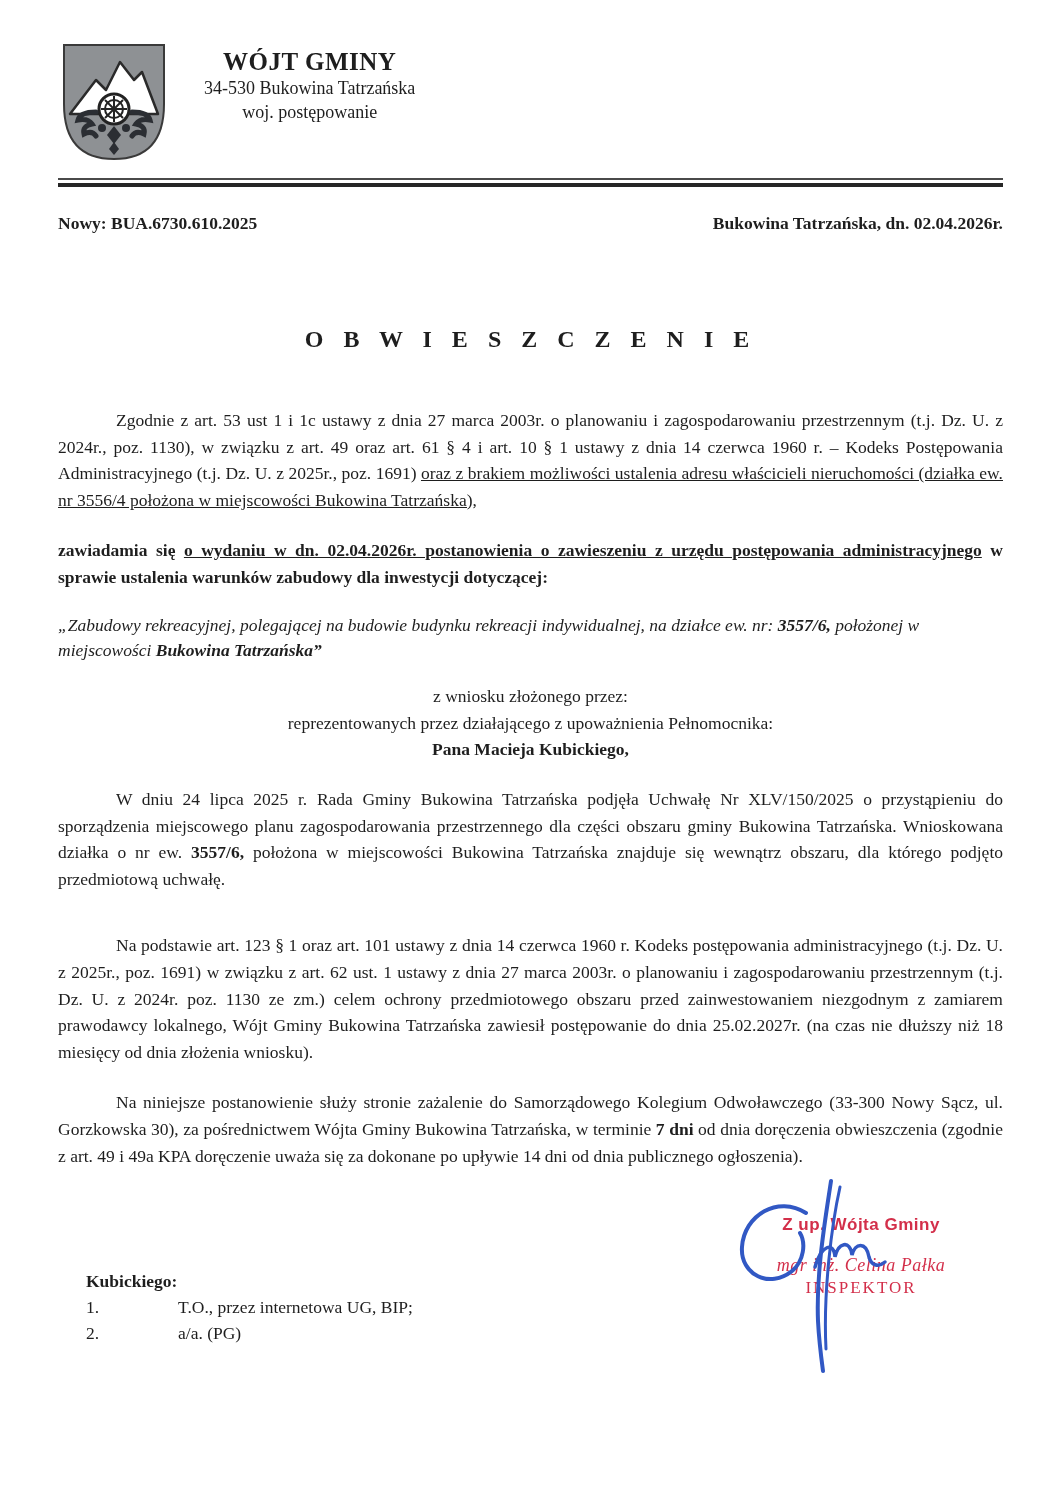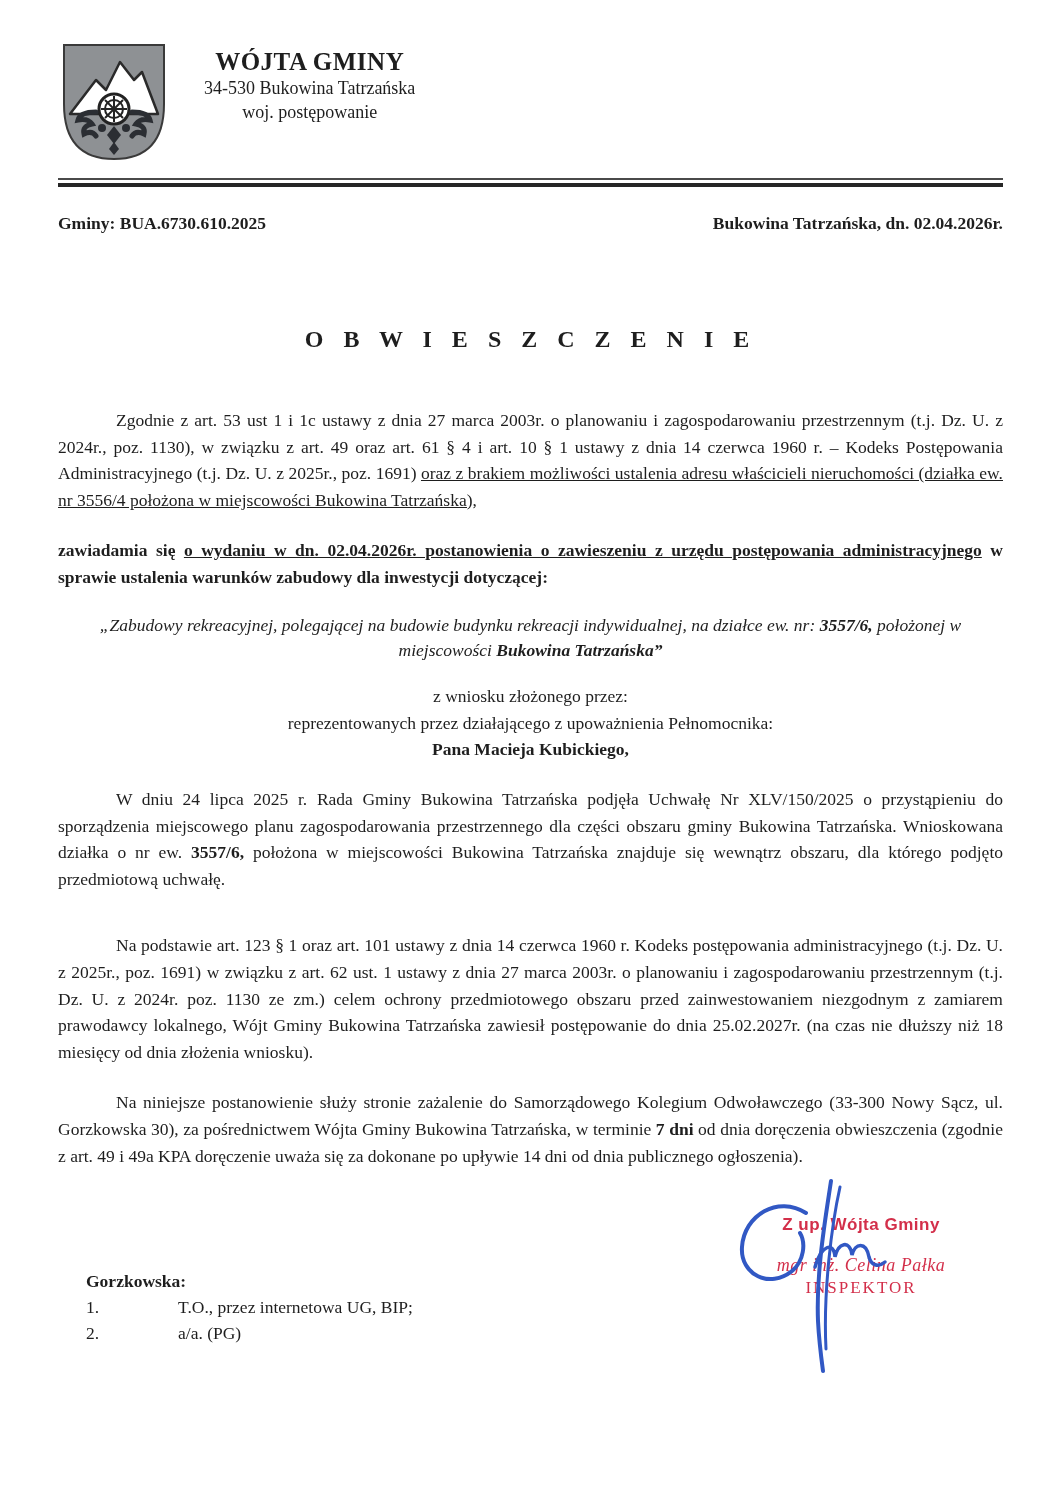--- a/index.html
+++ b/index.html
@@ -30,21 +30,21 @@
   .doc-title{margin-top:92px;text-align:center;font-weight:bold;}
   .doc-title .t1{font-size:24px;letter-spacing:7px;}
   .doc-title .t2{font-size:24px;letter-spacing:0.5px;margin-top:4px;}
   
   .para{font-size:17.5px;line-height:1.52;text-align:justify;}
   .indent{text-indent:58px;}
   .p1{margin-top:54px;}
   .p2{margin-top:24px;font-weight:bold;}
   .u{text-decoration:underline;}
   .b{font-weight:bold;}
-  .quote{margin-top:22px;text-align:center;font-style:italic;font-size:17.5px;line-height:1.45;}
+  .quote{margin-top:22px;text-align:left;font-style:italic;font-size:17.5px;line-height:1.45;}
   .applicants{margin-top:20px;text-align:center;font-size:17.5px;line-height:1.5;}
   .p5{margin-top:24px;}
   .p6{margin-top:40px;}
   .p7{margin-top:24px;}
   
   .footer{position:relative;height:300px;margin-top:4px;}
   .stamp{
     position:absolute;left:688px;top:28px;width:230px;
     text-align:center;color:#d32f4a;
   }
@@ -72,31 +72,31 @@
         <path d="M56,54 L56,80 M43,67 L69,67 M47,58 L65,76 M65,58 L47,76" stroke="#222" stroke-width="2"></path>
         <path d="M38,70 Q22,70 20,78 Q30,76 34,82 Q24,84 26,92 Q34,88 38,94" fill="none" stroke="#2b2e33" stroke-width="5" stroke-linecap="round"></path>
         <path d="M74,70 Q90,70 92,78 Q82,76 78,82 Q88,84 86,92 Q78,88 74,94" fill="none" stroke="#2b2e33" stroke-width="5" stroke-linecap="round"></path>
         <path d="M56,84 L63,93 L56,102 L49,93 Z" fill="#2b2e33"></path>
         <path d="M56,100 L61,107 L56,113 L51,107 Z" fill="#2b2e33"></path>
         <circle cx="44" cy="86" r="4" fill="#2b2e33"></circle>
         <circle cx="68" cy="86" r="4" fill="#2b2e33"></circle>
       </svg>
     </div>
     <div class="lh-text">
-      <div class="lh-title">WÓJTA GMINY</div>
+      <div class="lh-title">WÓJT GMINY</div>
       <div class="lh-addr">34-530 Bukowina Tatrzańska</div>
       <div class="lh-addr">woj. postępowanie</div>
     </div>
   </header>
 
   <div class="rule"></div>
 
   <div class="ref-row">
     <div class="ref-left">
-      <span>Gminy:</span>
+      <span>Nowy:</span>
       <span class="b">BUA.6730.610.2025</span>
     </div>
     <div class="ref-right">Bukowina Tatrzańska, dn. 02.04.2026r.</div>
   </div>
 
   <div class="doc-title">
     <div class="t1">O B W I E S Z C Z E N I E</div>
   </div>
 
   <p class="para indent p1"><span>Zgodnie z art. 53 ust 1 i 1c ustawy z dnia 27 marca 2003r. o planowaniu i zagospodarowaniu przestrzennym (t.j. Dz. U. z 2024r., poz. 1130),  w związku z art. 49 oraz art. 61 § 4 i art. 10 § 1 ustawy z dnia 14 czerwca 1960 r. – Kodeks Postępowania Administracyjnego (t.j. Dz. U. z 2025r., poz. 1691) </span><span class="u">oraz z brakiem możliwości ustalenia adresu właścicieli nieruchomości (działka ew. nr 3556/4 położona w miejscowości Bukowina Tatrzańska),</span></p>
@@ -128,21 +128,21 @@
     <svg class="signature-svg" width="230" height="210" viewBox="0 0 230 210" aria-hidden="true">
       <g fill="none" stroke="#3158c4" stroke-linecap="round">
         <path d="M88,42 C60,24 26,44 24,76 C22,104 52,118 74,100 C86,90 88,72 82,62" stroke-width="4"></path>
         <path d="M113,10 C108,44 98,100 100,150 C101,170 103,185 105,200" stroke-width="4"></path>
         <path d="M122,16 C114,52 105,120 108,178" stroke-width="3"></path>
         <path d="M97,96 C103,74 116,70 117,86 C120,72 132,68 134,84 C137,72 148,70 151,86 C153,94 160,97 167,91" stroke-width="3.5"></path>
       </g>
     </svg>
 
     <div class="distribution">
-      <div class="dist-head">Gorzkowska:</div>
+      <div class="dist-head">Kubickiego:</div>
       <div class="dist-row">
         <span class="dist-num">1.</span>
         <span>T.O., przez internetowa UG, BIP;</span>
       </div>
       <div class="dist-row">
         <span class="dist-num">2.</span>
         <span>a/a. (PG)</span>
       </div>
     </div>
 

